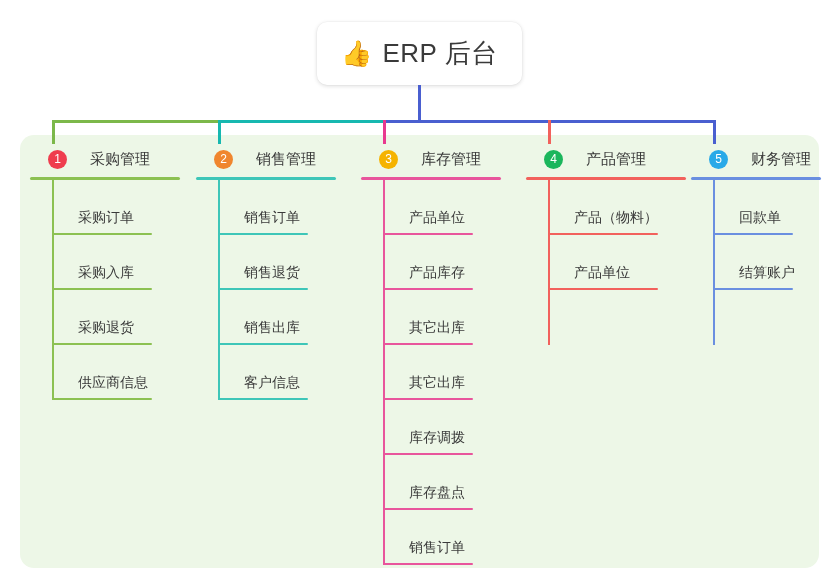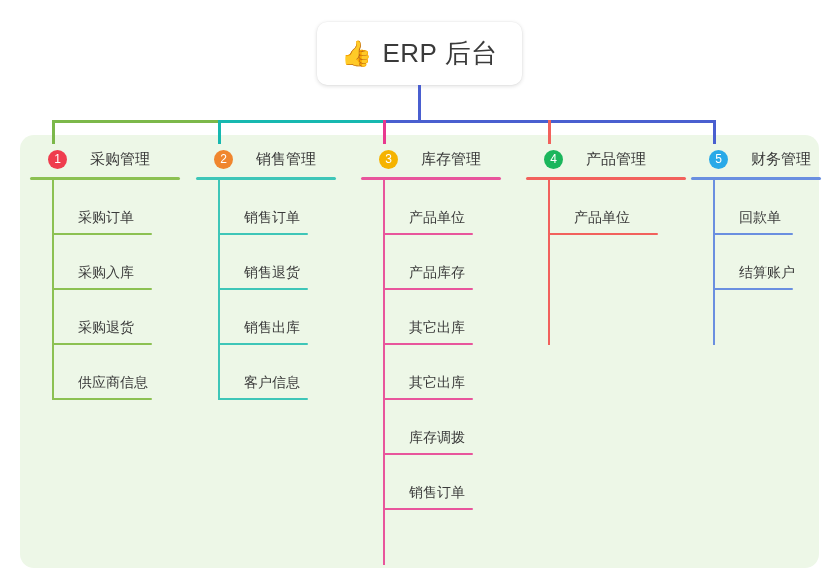--- a/index.html
+++ b/index.html
@@ -230,34 +230,42 @@
           </div>
           <div class="leaf">
             <span class="leaf-text">其它出库</span>
             <div class="leaf-rule" style="background: rgb(232, 85, 156); width: 90px;"></div>
           </div>
           <div class="leaf">
             <span class="leaf-text">库存调拨</span>
             <div class="leaf-rule" style="background: rgb(232, 85, 156); width: 90px;"></div>
           </div>
           <div class="leaf">
+            <span class="leaf-text">库存盘点</span>
+            <div class="leaf-rule" style="background: rgb(232, 85, 156); width: 90px;"></div>
+          </div>
+          <div class="leaf">
             <span class="leaf-text">销售订单</span>
             <div class="leaf-rule" style="background: rgb(232, 85, 156); width: 90px;"></div>
           </div>
         </div>
       </div>
       <div class="branch" style="left: 526px; width: 160px;">
         <div class="branch-head">
           <span class="badge" style="background: rgb(27, 182, 92);">4</span>
           <span class="branch-title">产品管理</span>
         </div>
         <div class="branch-underline" style="background: rgb(242, 97, 92); width: 160px;"></div>
         <div class="leaf-area" style="margin-left: 22px; height: 165px;">
           <div class="spine" style="background: rgb(242, 97, 92); height: 165px;"></div>
           <div class="leaf">
+            <span class="leaf-text">产品（物料）</span>
+            <div class="leaf-rule" style="background: rgb(242, 97, 92); width: 110px;"></div>
+          </div>
+          <div class="leaf">
             <span class="leaf-text">产品单位</span>
             <div class="leaf-rule" style="background: rgb(242, 97, 92); width: 110px;"></div>
           </div>
         </div>
       </div>
       <div class="branch" style="left: 691px; width: 130px;">
         <div class="branch-head">
           <span class="badge" style="background: rgb(41, 169, 232);">5</span>
           <span class="branch-title">财务管理</span>
         </div>

